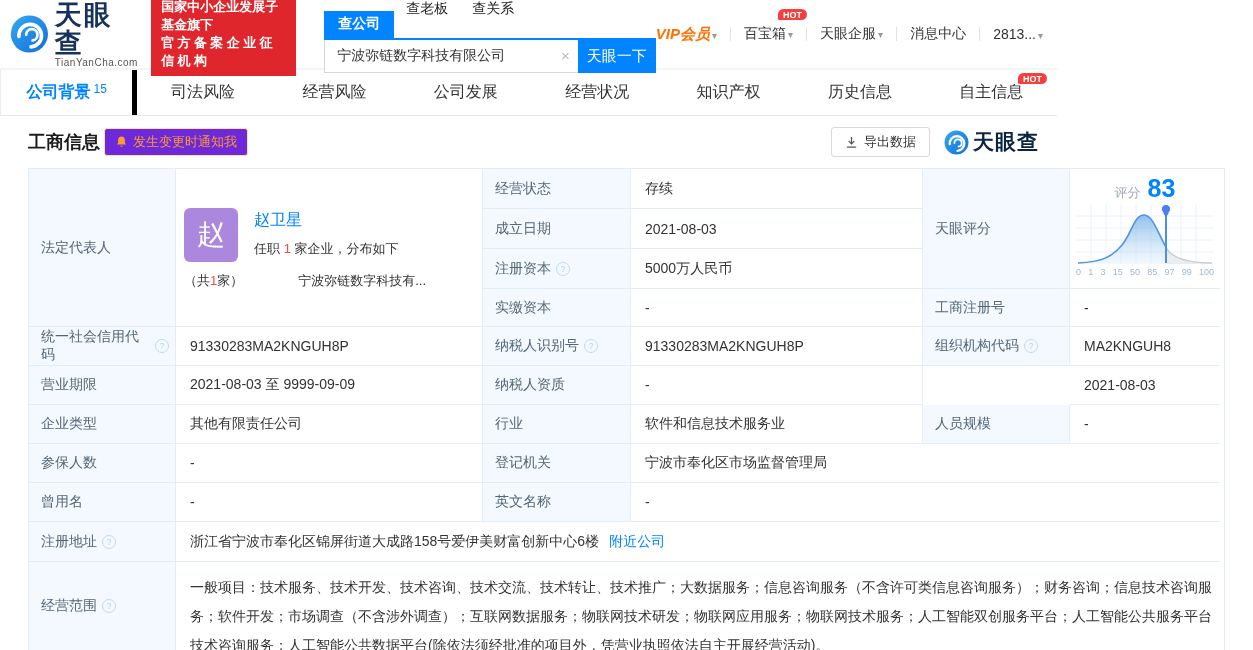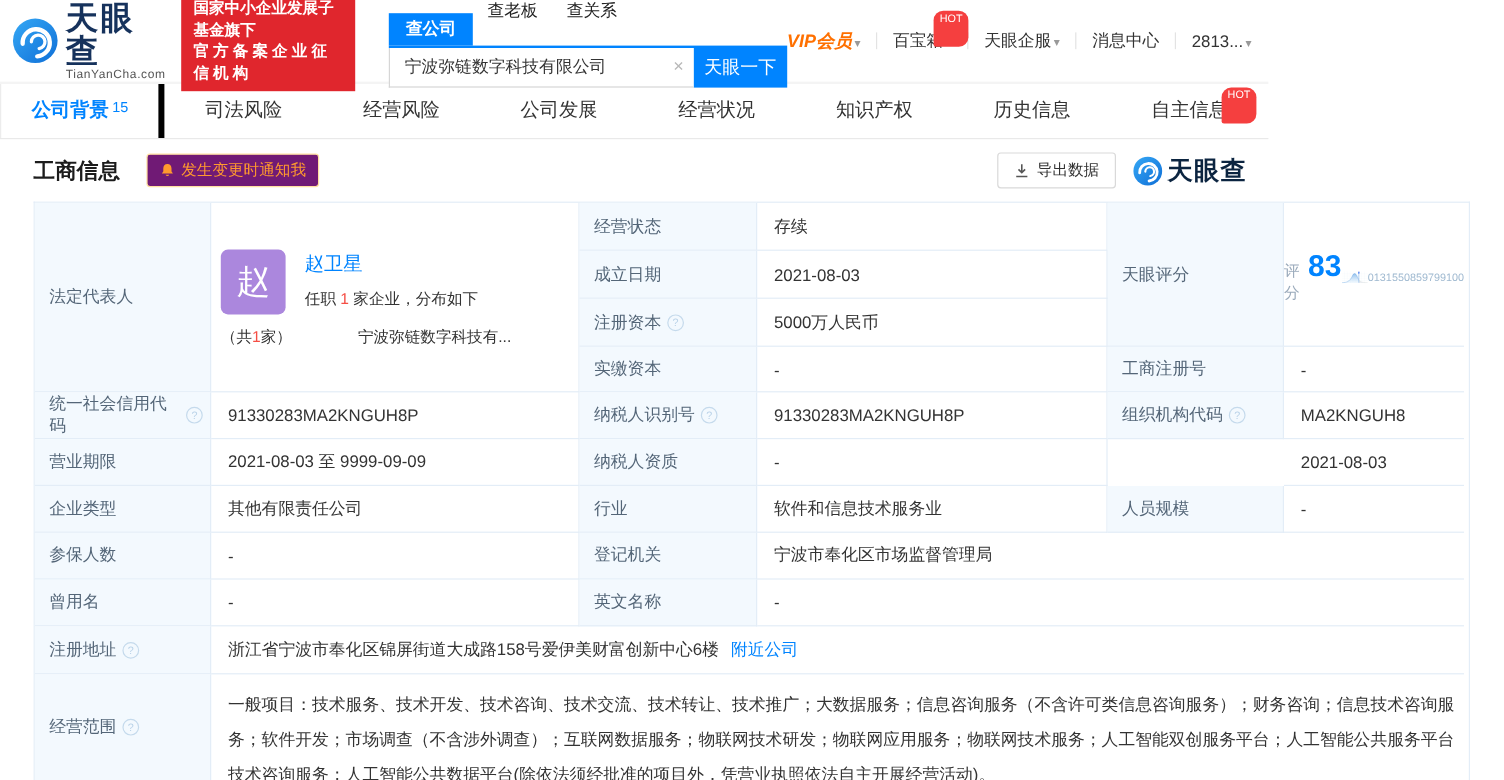--- a/index.html
+++ b/index.html
@@ -24,37 +24,37 @@
   .search-input-wrap { position:relative; flex:1; }
   .search-input-wrap input { width:100%; height:33px; border:1px solid #d6d6d6; border-right:none; border-top:none;
     padding:0 26px 0 12px; font-size:14px; color:#333; outline:none; font-family:inherit; }
   .clear { position:absolute; right:8px; top:8px; color:#b9b9b9; font-size:15px; cursor:pointer; line-height:16px; }
   .search-btn { width:78px; height:33px; background:#0084ff; color:#fff; border:none; font-size:15px; cursor:pointer; font-family:inherit; }
   .topmenu { margin-left:auto; display:flex; align-items:center; gap:13px; }
   .tm-item { position:relative; font-size:14px; color:#333; cursor:pointer; white-space:nowrap; }
   .tm-item.accent { color:#ff7000; font-weight:bold; font-style:italic; font-size:15px; }
   .caret { font-size:10px; color:#999; margin-left:2px; font-style:normal; }
   .tm-div { width:1px; height:14px; background:#e3e3e3; }
-  .hot { position:absolute; top:-16px; right:-14px; background:#f53f3f; color:#fff; font-size:9px; font-weight:normal;
-    padding:1px 5px 19px; border-radius:8px 8px 8px 2px; font-style:normal; }
+  .hot { position:absolute; top:-16px; right:-14px; background:#f53f3f; color:#fff; font-size:9px; font-weight:bold;
+    padding:1px 5px 0; border-radius:8px 8px 8px 2px; font-style:normal; }
 
   .divider-h { height:2px; background:#f4f4f4; }
 
   
   .tabbar { height:46px; display:flex; border-bottom:1px solid #e9e9e9; }
   .tab { flex:1; display:flex; align-items:center; justify-content:center; font-size:16px; color:#333; cursor:pointer; position:relative; }
   .tab.active { color:#0084ff; font-weight:bold; border-left:1px solid #ececec; border-right:5px solid #000000; }
   .tab-count { font-size:12px; font-weight:normal; color:#0084ff; margin-left:3px; position:relative; top:-4px; }
   .tab .hot { top:3px; right:10px; }
 
   
   .section-head { height:52px; display:flex; align-items:center; padding:0 18px 0 28px; }
   .section-title { font-size:18px; font-weight:bold; color:#1c1c1c; }
-  .notify { display:flex; align-items:center; gap:5px; margin-left:22px; height:28px; padding:0 10px;
-    background:#701a75; border:1px solid #ffdfa0; border-radius:3px; color:#ff9a2e; font-size:13px; cursor:pointer; font-family:inherit; }
+  .notify { display:flex; align-items:center; gap:5px; margin-left:4px; height:28px; padding:0 10px;
+    background:#6d28d9; border:1px solid #ffdfa0; border-radius:3px; color:#ff9a2e; font-size:13px; cursor:pointer; font-family:inherit; }
   .spacer { flex:1; }
   .export { display:flex; align-items:center; gap:6px; height:30px; padding:0 13px; background:#fff;
     border:1px solid #d9d9d9; border-radius:3px; color:#333; font-size:13px; cursor:pointer; font-family:inherit; }
   .watermark { display:flex; align-items:center; gap:4px; margin-left:14px; }
   .wm-txt { font-size:21px; font-weight:bold; color:#0b2440; letter-spacing:1px; }
 
   
   .biz-table { margin:0 28px; width:1197px; height:482px; border:1px solid #e3edf7; border-bottom:none;
     display:grid; grid-template-columns:147px 307px 148px 292px 147px 150px;
     grid-template-rows:40px 40px 40px 38px 39px 39px 39px 39px 39px 40px 89px; }
@@ -73,21 +73,21 @@
   .lr-top { display:flex; align-items:flex-start; }
   .lr-avatar { width:54px; height:54px; border-radius:6px; background:#ab87dd; color:#fff; font-size:28px;
     display:flex; align-items:center; justify-content:center; cursor:pointer; flex:0 0 auto; }
   .lr-info { margin-left:16px; padding-top:2px; }
   .lr-name { font-size:16px; display:inline-block; margin-bottom:9px; }
   .lr-desc { font-size:13px; color:#333; }
   .lr-bottom { display:flex; align-items:center; margin-top:10px; font-size:13px; color:#333; }
   .lr-company { margin-left:55px; }
 
   
-  .score-cell { flex-direction:row; padding:6px 0 2px; }
+  .score-cell { flex-direction:column; padding:6px 0 2px; }
   .score-head { display:flex; align-items:baseline; justify-content:center; gap:7px; }
   .score-lbl { font-size:13px; color:#9aaabb; }
   .score-val { font-size:25px; font-weight:bold; color:#0084ff; line-height:26px; }
   .score-ticks { width:138px; display:flex; justify-content:space-between; font-size:9px; color:#9fb9d0; margin-top:1px; }
 
   
   .val.top { align-items:flex-start; padding-top:11px; line-height:29px; }
   .scope-text { display:inline; }
   .addr-link { margin-left:10px; }
 </style>

